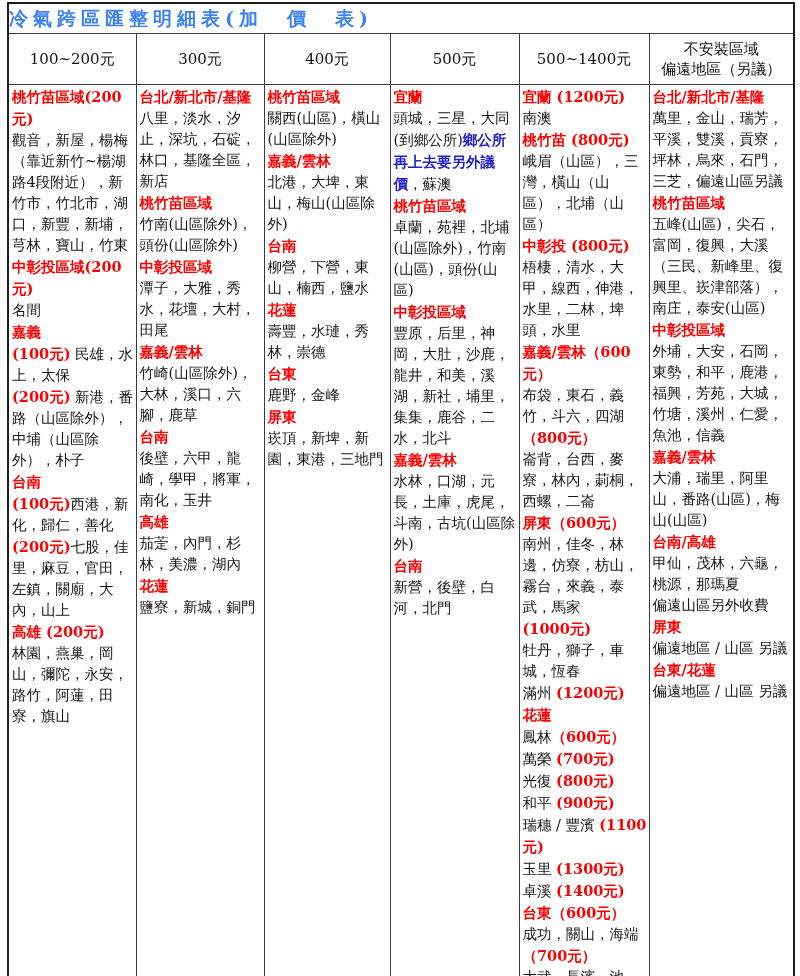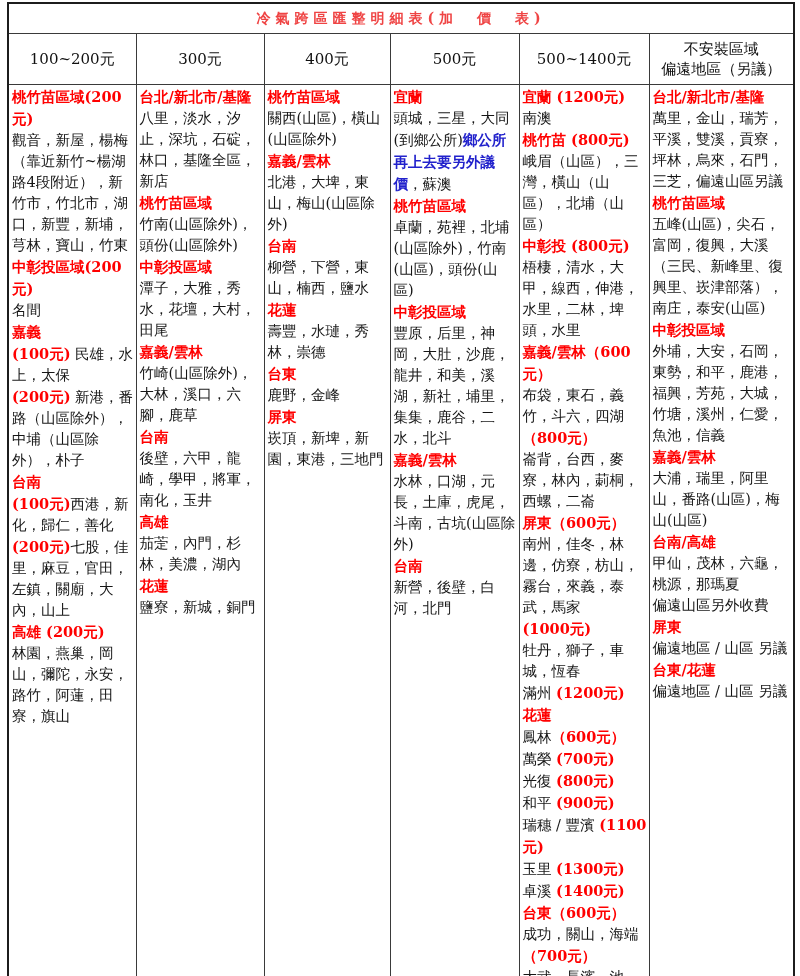--- a/index.html
+++ b/index.html
@@ -16,25 +16,24 @@
   table.fee-table {
     border-collapse: collapse;
     table-layout: fixed;
     width: 786px;
     border: 2px solid #1c1c1c;
   }
   table.fee-table td, table.fee-table th {
     border: 1px solid #3a3a3a;
   }
   .title-cell {
-    color: #ef4444;
+    color: #3b82f6;
     font-weight: bold;
-    font-size: 14px;
+    font-size: 19px;
     letter-spacing: 5px;
-    text-align: center;
     height: 27px;
     padding: 1px 0;
   }
   th.price-header {
     font-weight: normal;
     font-size: 15px;
     color: #111111;
     height: 50px;
     text-align: center;
     vertical-align: middle;

